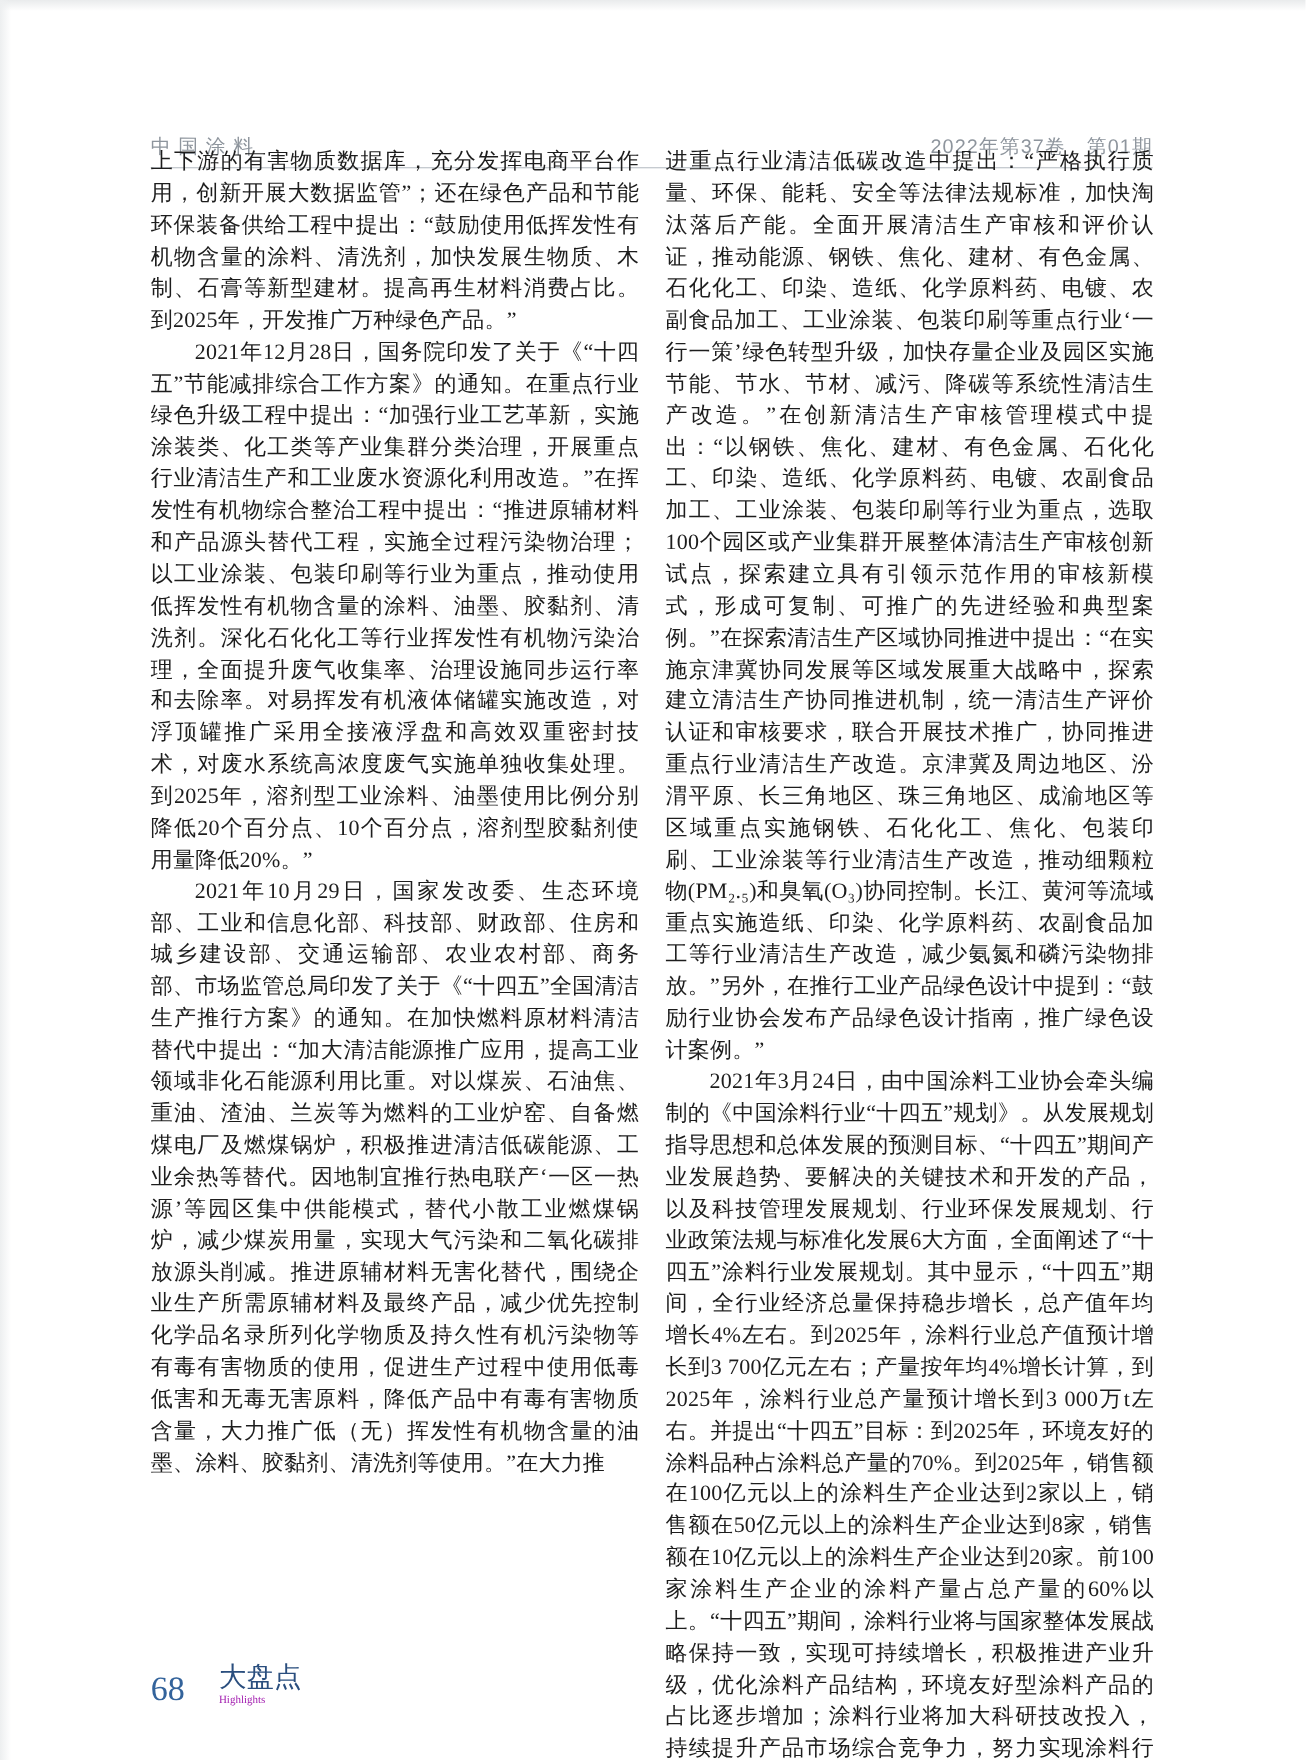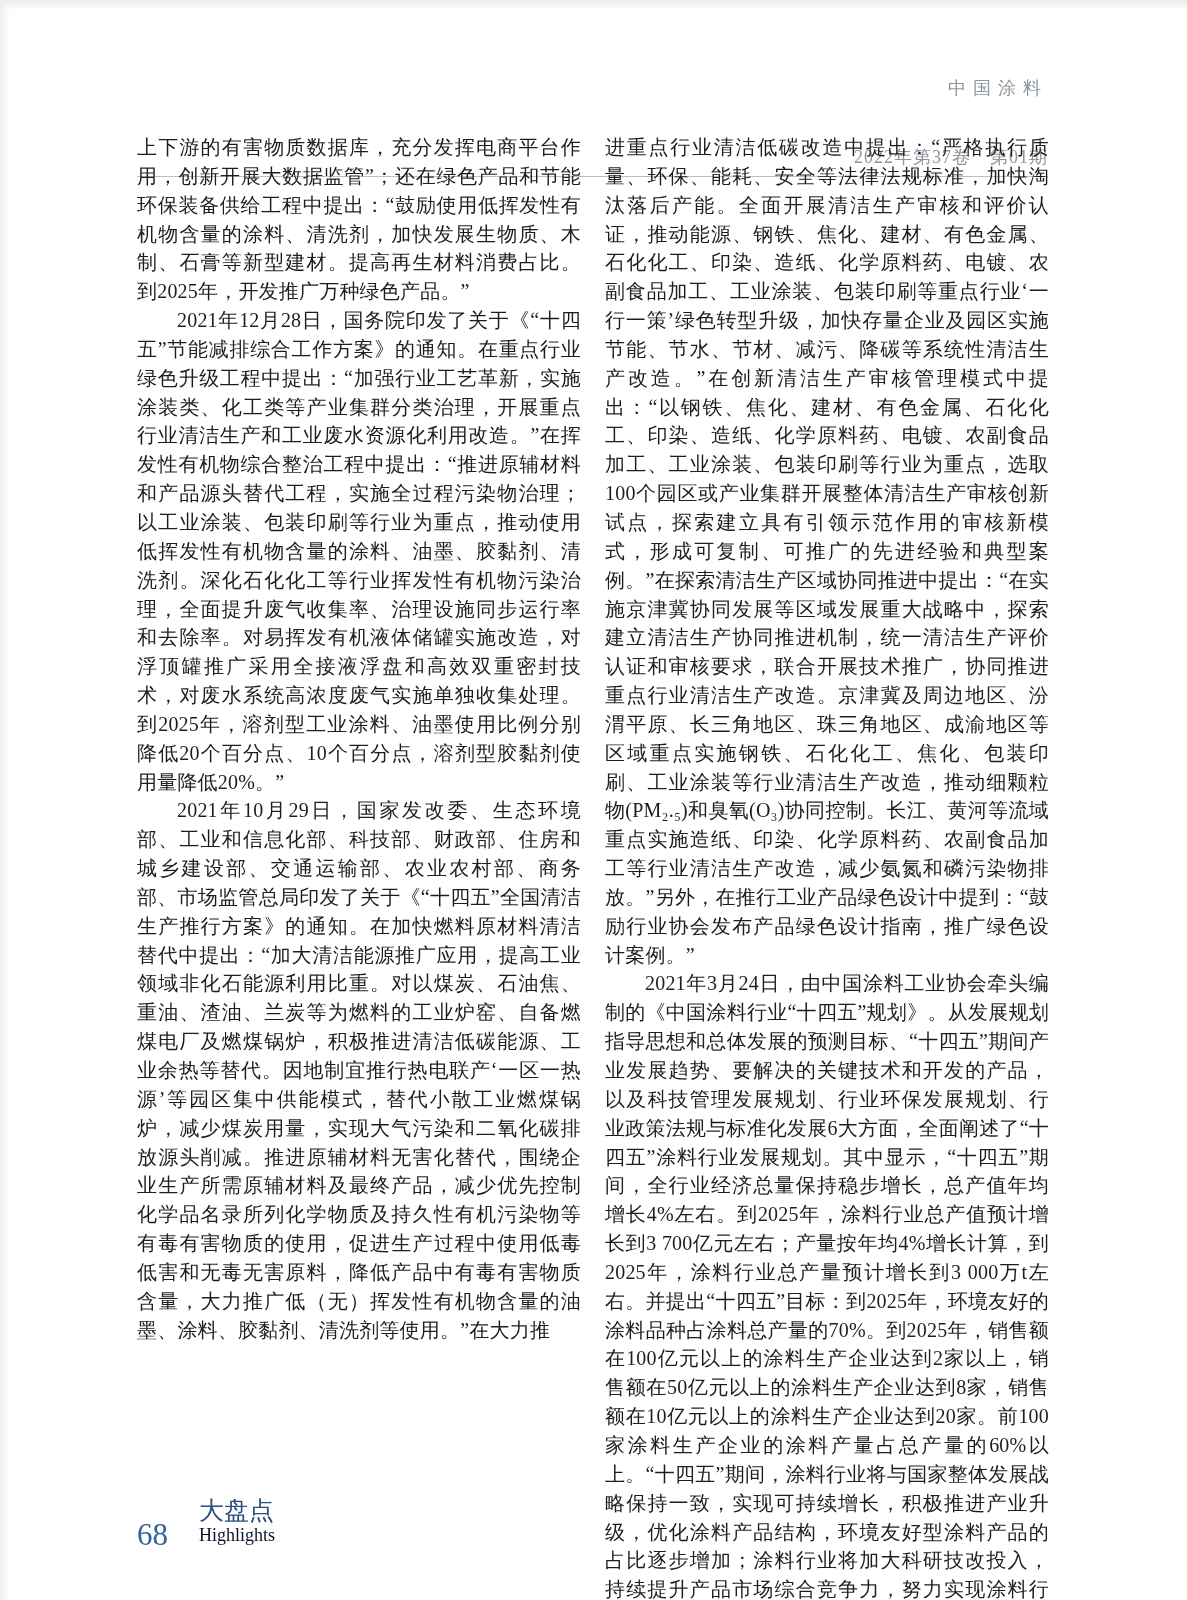--- a/index.html
+++ b/index.html
@@ -25,23 +25,22 @@
   .page-header {
     position: absolute;
     left: 137px;
     width: 911px;
     top: 76px;
     display: flex;
     justify-content: space-between;
     align-items: flex-end;
     padding-bottom: 7px;
     border-bottom: 1.5px solid #b9bfc5;
-    font-family: Liberation Serif, serif;
+    font-family: Liberation Sans, sans-serif;
     color: #8e959d;
-    flex-direction: column;
   }
   .journal-title {
     font-size: 18px;
     letter-spacing: 7px;
   }
   .issue-info {
     font-size: 18px;
     letter-spacing: 1px;
     margin-top: 45px;
   }
@@ -65,21 +64,21 @@
   }
   .column p { margin: 0; }
   .column p.indent { text-indent: 2em; }
 
   
   .page-footer {
     position: absolute;
     left: 137px;
     top: 1496px;
     display: flex;
-    align-items: flex-start;
+    align-items: flex-end;
     height: 56px;
   }
   .page-number {
     font-size: 31px;
     color: #33639b;
     align-self: flex-end;
     margin-right: 15px;
     line-height: 1.1;
   }
   .footer-bar {
@@ -89,22 +88,22 @@
   }
   .footer-section { display: flex; flex-direction: column; justify-content: center; }
   .section-title-cn {
     font-family: "Liberation Sans", "DejaVu Sans", sans-serif;
     font-weight: normal;
     font-size: 25px;
     color: #2a4e7e;
     line-height: 1.15;
   }
   .section-title-en {
-    font-size: 18px;
-    color: #0f172a;
+    font-size: 10px;
+    color: #a21caf;
     line-height: 1.2;
   }
 </style>
 </head>
 <body>
 
 <div class="edge-top"></div>
 <div class="edge-left"></div>
 
 <header class="page-header">

